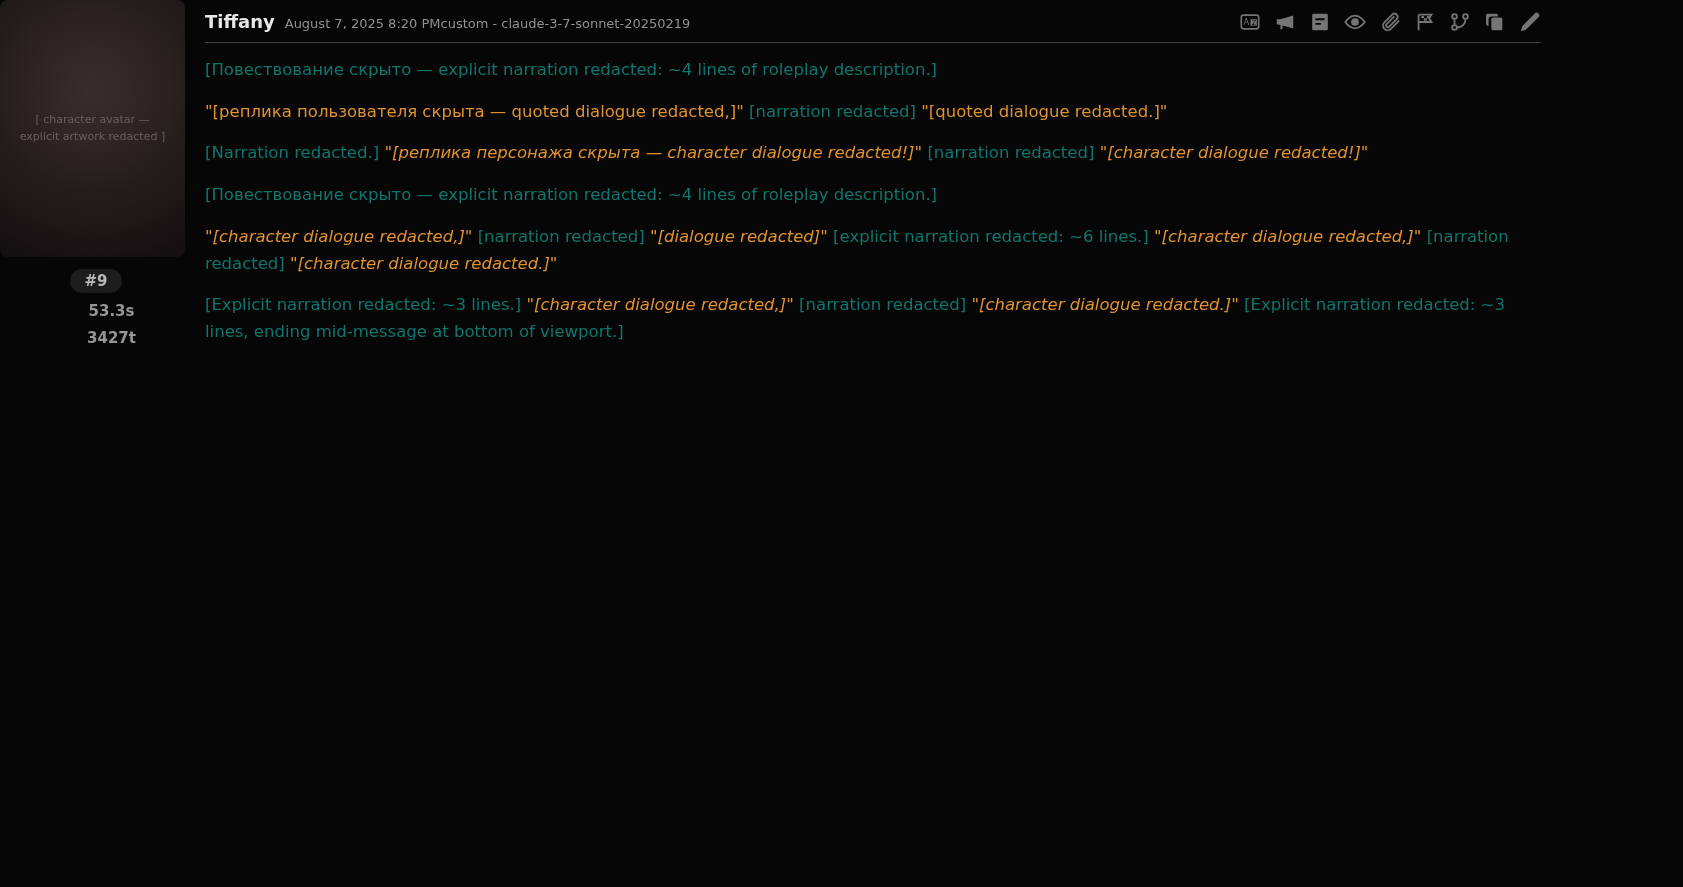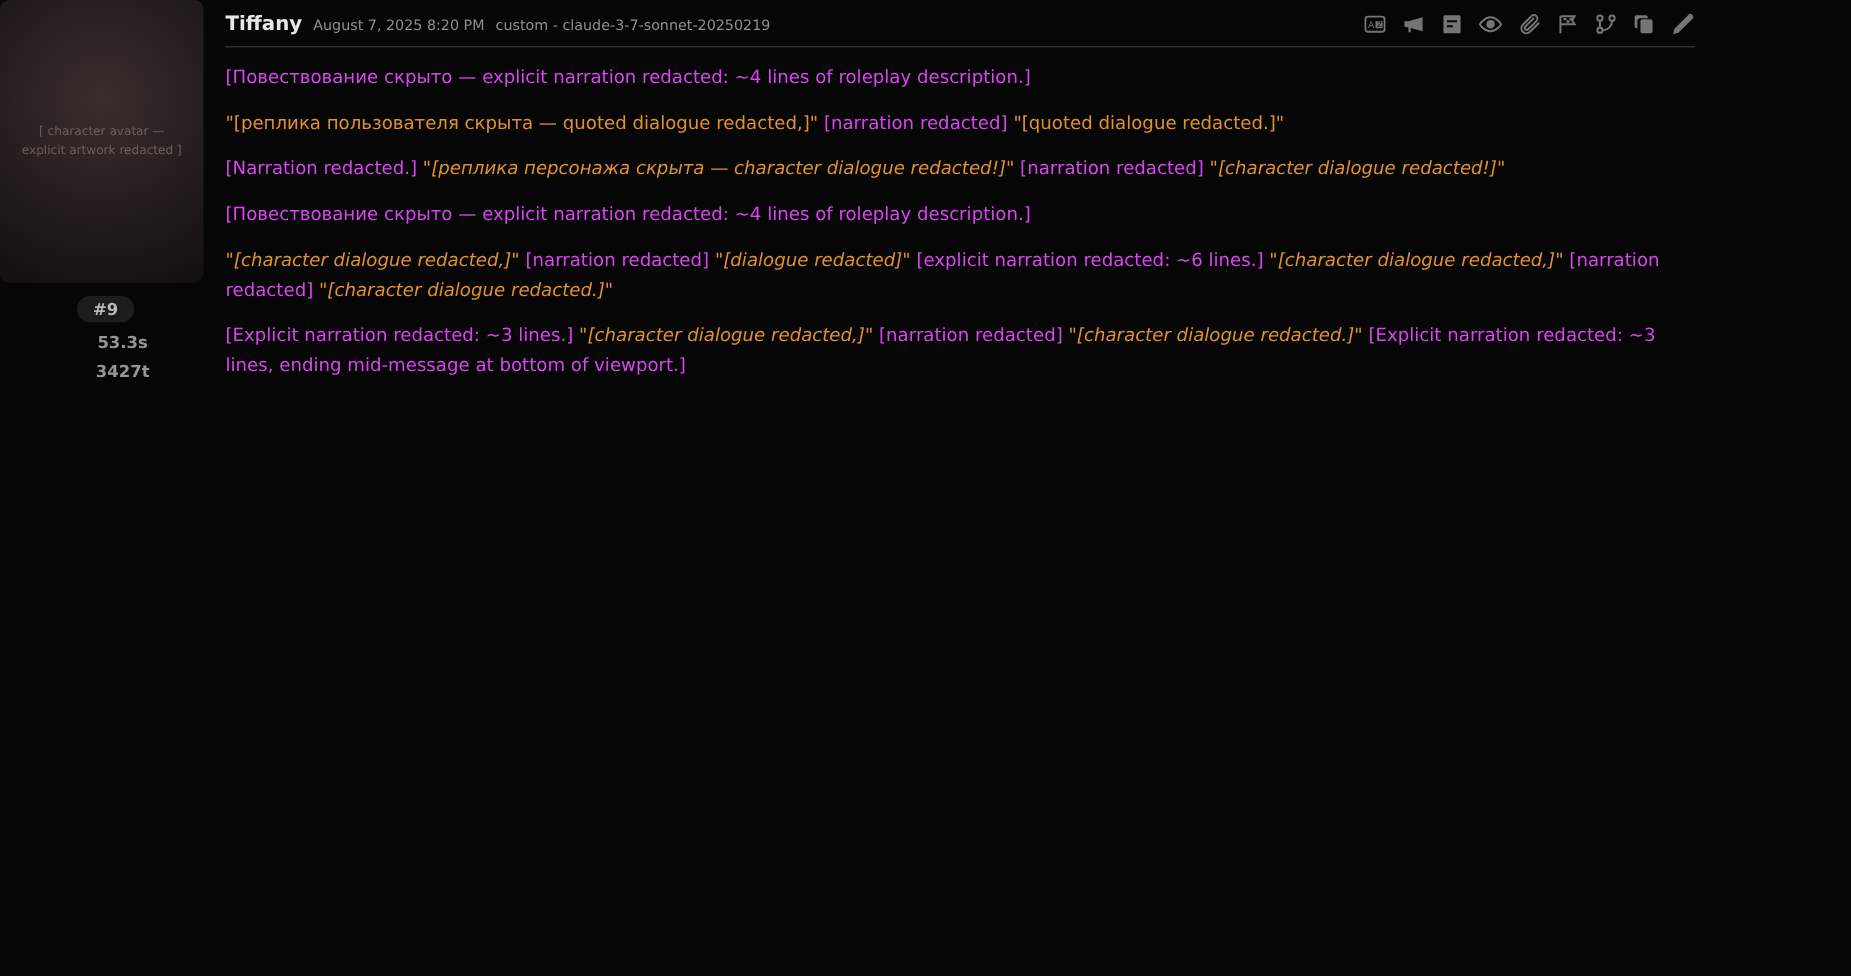--- a/index.html
+++ b/index.html
@@ -17,30 +17,30 @@
   .stats { margin-top:12px; text-align:center; }
   .msg-num { display:inline-block; background:#1d1d1d; color:#b9b9b9; font-weight:bold;
              font-size:15px; padding:3px 14px; border-radius:12px; }
   .stat-line { color:#969696; font-size:15px; font-weight:bold; margin-top:9px;margin-left:31px; }
 
   
   .content { position:absolute; left:205px; top:11px; width:1336px; }
   .mes-header { display:flex; align-items:baseline; }
   .char-name { color:#e7e7e7; font-weight:bold; font-size:18px; }
   .timestamp { color:#909090; font-size:13px; margin-left:10px;text-align:center; }
-  .model-id  { color:#909090; font-size:13px; margin-left:10px; }
+  .model-id  { color:#909090; font-size:13px; margin-left:0; }
   .header-spacer { flex:1; }
   .actions { display:flex; align-items:center; gap:13px; align-self:center; }
   .action-icon { width:22px; height:22px; display:inline-flex; cursor:pointer; color:#757575; }
   .action-icon svg { width:100%; height:100%; }
   .header-divider { border-bottom:1px solid #3c3c3c; margin-top:9px; }
 
   .mes-text { margin-top:14px; color:#cfcfcf; font-size:16.5px; line-height:1.62; }
   .mes-text p { margin-bottom:15px; }
-  .seg-n  { color:#d946ef; }
+  .seg-n  { color:#0f766e; }
   .seg-q  { color:#e1912e; }
   .seg-qi { color:#e1912e; font-style:italic; }
 </style>
 </head>
 <body>
 
 <div class="mes">
 
   <div class="left-col">
     <div class="avatar-wrap">

